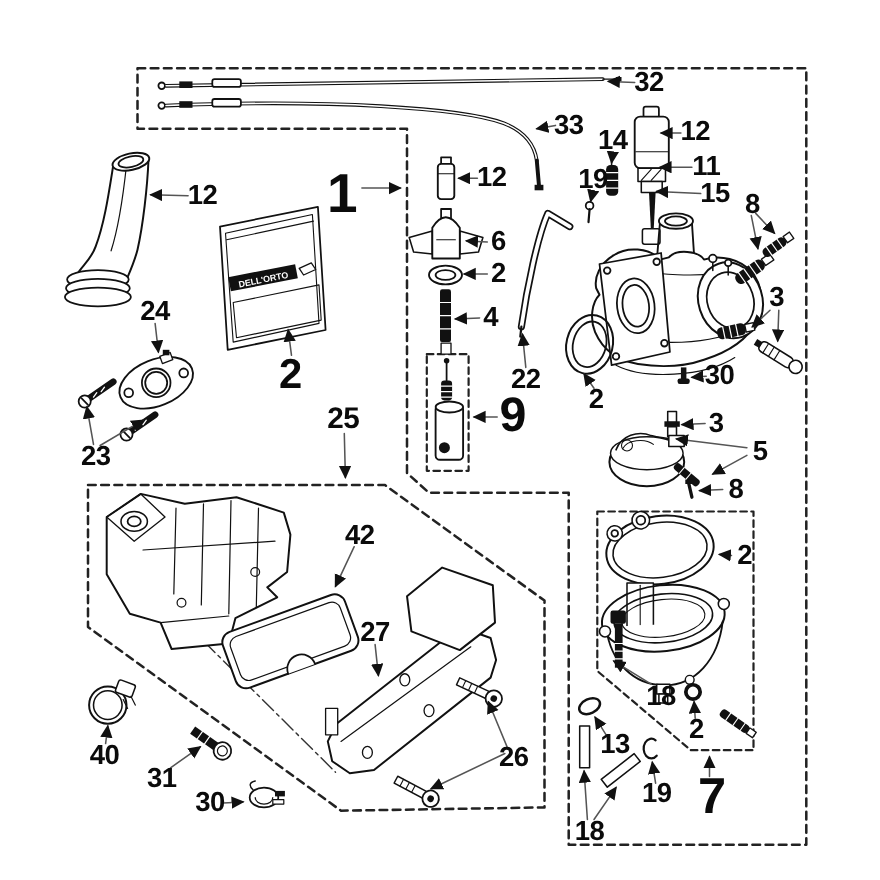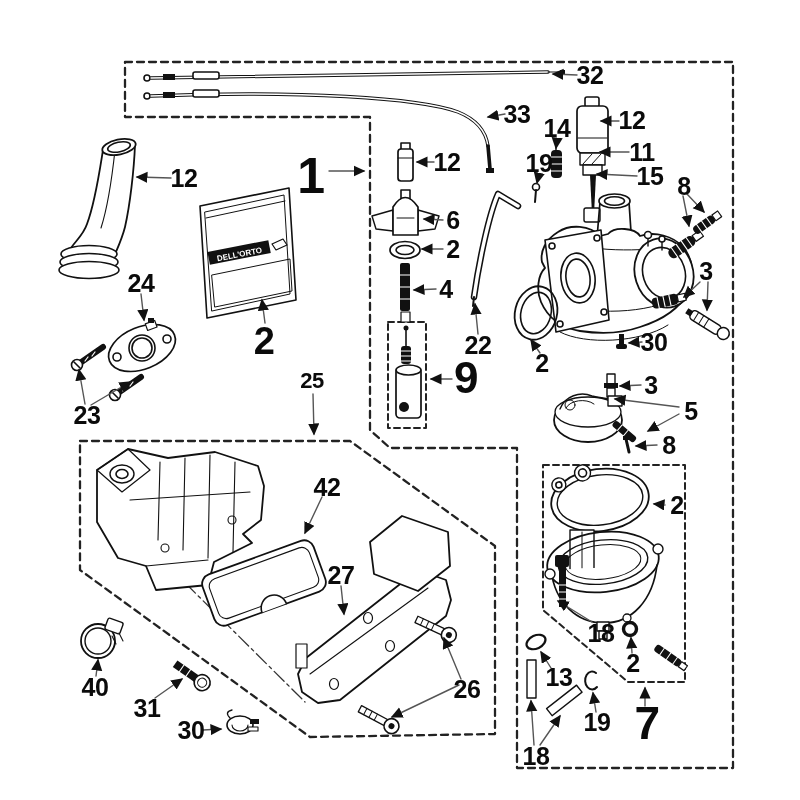--- a/index.html
+++ b/index.html
@@ -6,21 +6,21 @@
   .stage{position:relative;width:800px;height:800px;background:#ffffff;overflow:hidden;
          font-family:"Liberation Sans",sans-serif}
   .art{position:absolute;left:0;top:0}
   .callout{position:absolute;transform:translate(-50%,-50%);font-weight:bold;color:#0b0b0b;
            line-height:1;letter-spacing:-0.5px;white-space:nowrap}
   .s{font-size:25px}
   .b50{font-size:50px}
   .b46{font-size:46px}
   .b44{font-size:44px}
   .b38{font-size:38px}
-  .b34{font-size:22px}
+  .b34{font-size:27px}
 </style>
 </head>
 <body>
 
 <div class="stage">
 
 <svg class="art" width="800" height="800" viewBox="0 0 800 800" stroke="#111" fill="none" stroke-width="1.6" stroke-linecap="round" stroke-linejoin="round">
   <defs>
     <marker id="arw" markerWidth="9" markerHeight="9" refX="7.5" refY="4" orient="auto">
       <path d="M0,0 L8.5,4 L0,8 Z" fill="#111" stroke="none"></path>

